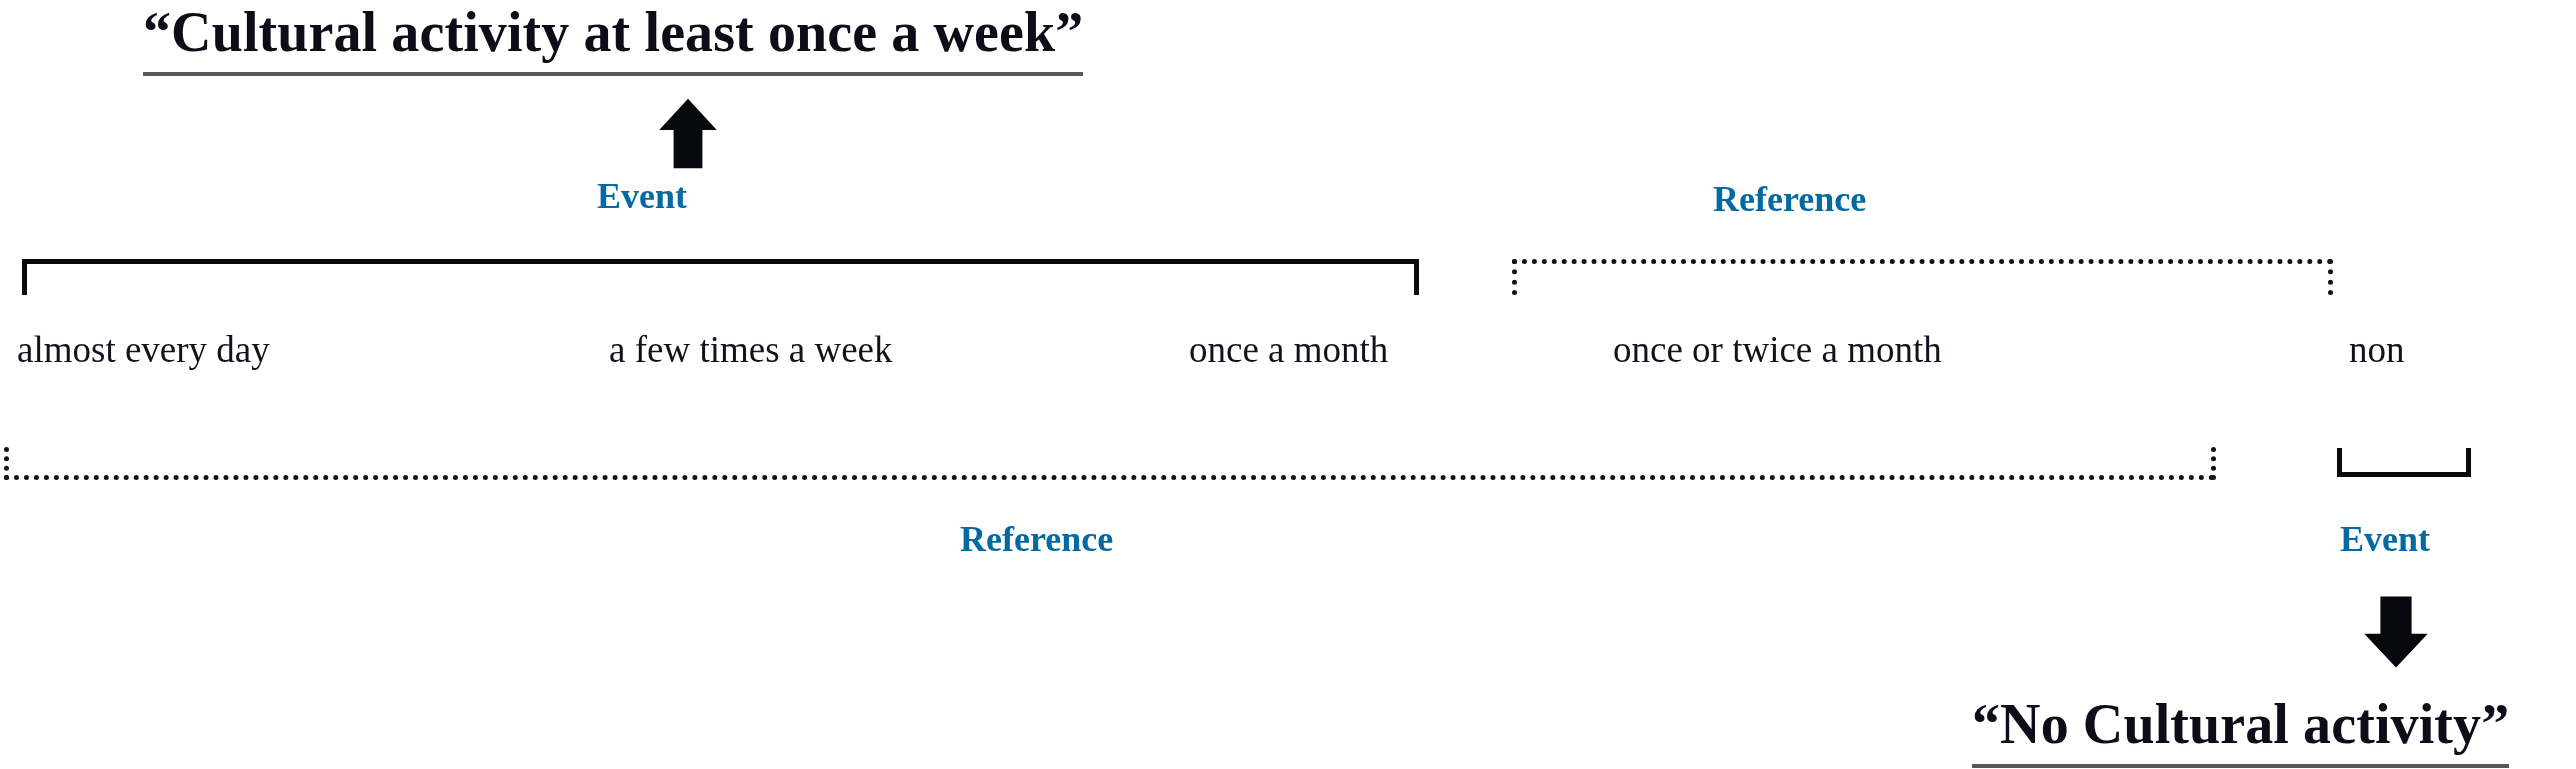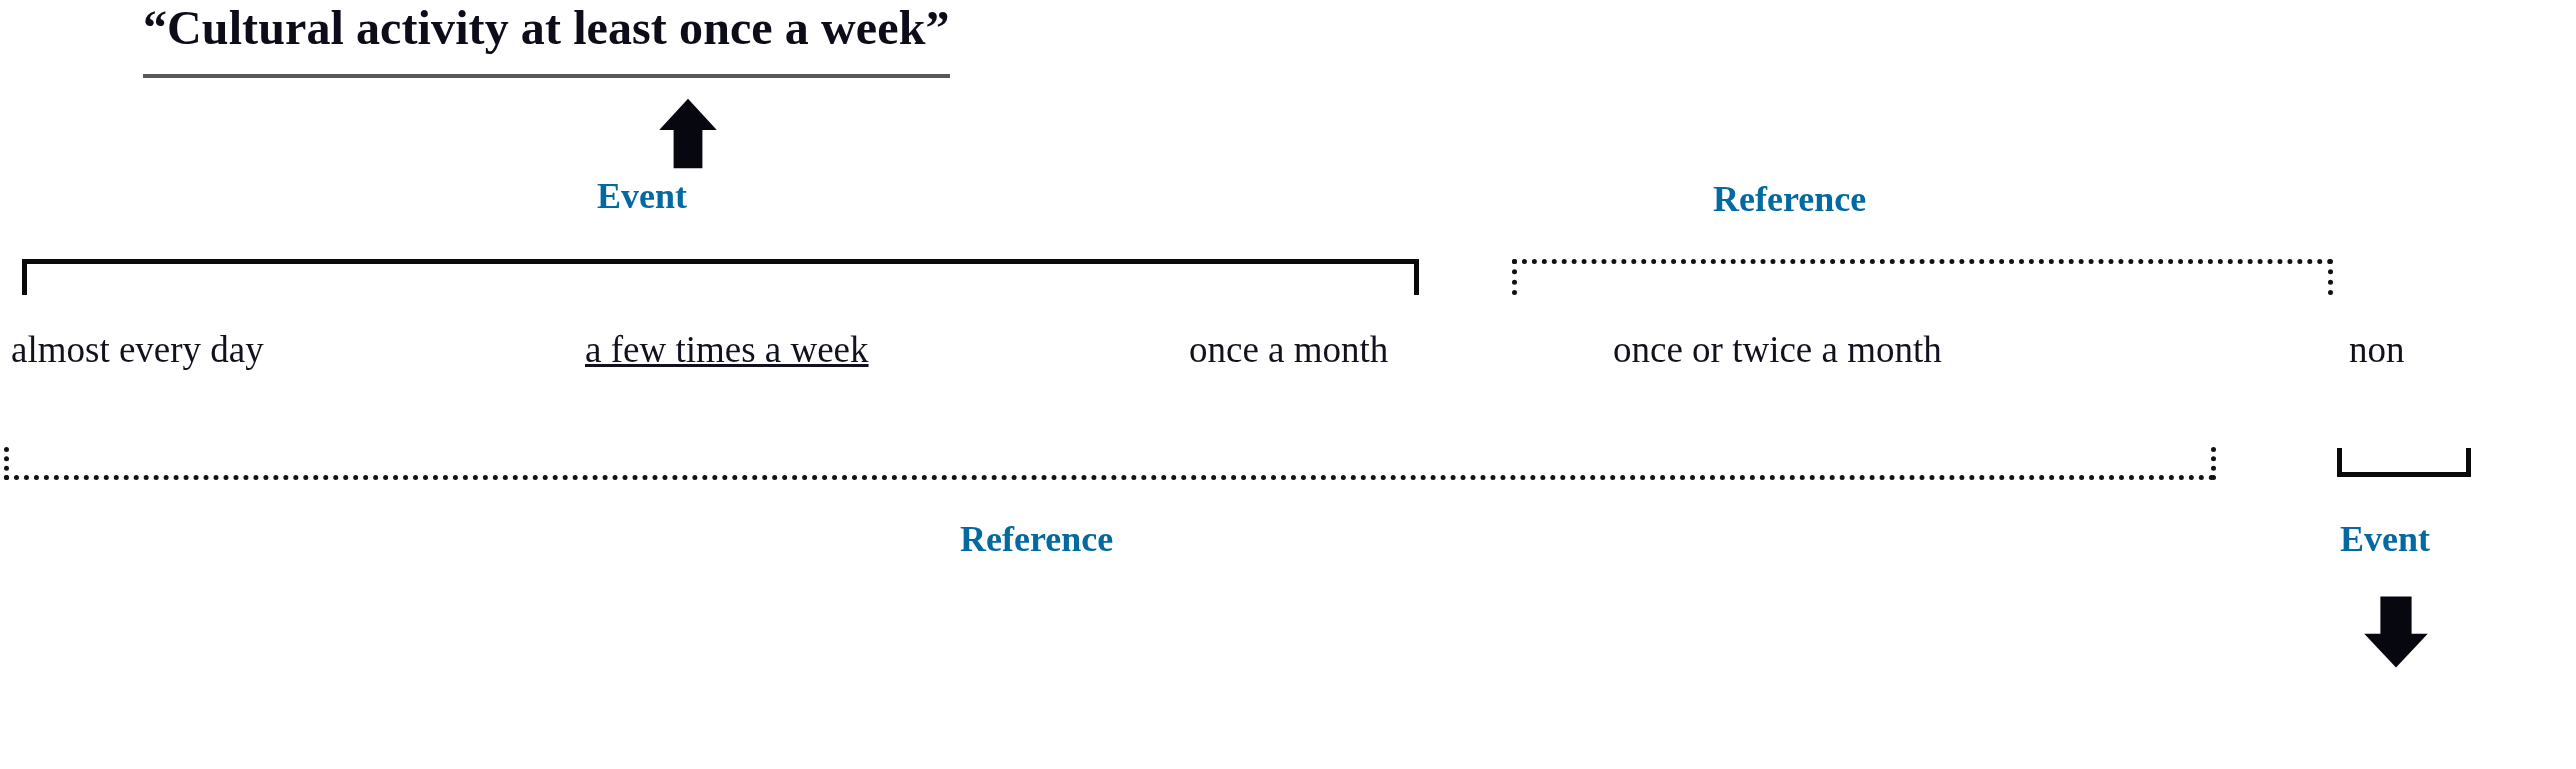--- a/index.html
+++ b/index.html
@@ -15,26 +15,26 @@
     width: 2576px;
     height: 769px;
     background: #ffffff;
     overflow: hidden;
   }
 
   
   .quoted-title {
     position: absolute;
     font-weight: bold;
-    font-size: 48px;
+    font-size: 56px;
     line-height: 1;
     color: #0d0d1a;
     white-space: nowrap;
     letter-spacing: 0.1px;
-    padding-bottom: 22px;
+    padding-bottom: 12px;
     border-bottom: 4.2px solid #595959;
   }
   .bracket-label {
     position: absolute;
     font-weight: bold;
     font-size: 36px;
     line-height: 1;
     color: #0369a1;
     white-space: nowrap;
   }
@@ -101,23 +101,23 @@
   </div>
 
   <div class="bracket-label" style="left:597px; top:178px;">Event</div>
 
   <div class="bracket-label" style="left:1713px; top:181px;">Reference</div>
 
   <div class="bracket-solid-down" style="left:22px; top:259px; width:1397px; height:36px;"></div>
 
   <div class="bracket-dotted-down" style="left:1512px; top:259px; width:821px; height:36px;"></div>
 
-  <div class="scale-label" style="left:11px; top:331px;">almost every day</div>
+  <div class="scale-label" style="left:17px; top:331px;">almost every day</div>
 
-  <div class="scale-label" style="left:585px; top:331px;text-decoration:underline;">a few times a week</div>
+  <div class="scale-label" style="left:609px; top:331px;">a few times a week</div>
 
   <div class="scale-label" style="left:1189px; top:331px;">once a month</div>
 
   <div class="scale-label" style="left:1613px; top:331px;">once or twice a month</div>
 
   <div class="scale-label" style="left:2349px; top:331px;">non</div>
 
   <div class="bracket-dotted-up" style="left:3.6px; top:447px; width:2212px; height:33px;"></div>
 
   <div class="bracket-solid-up" style="left:2337px; top:448px; width:134px; height:29px;"></div>
@@ -125,15 +125,16 @@
   <div class="bracket-label" style="left:960px; top:521px;">Reference</div>
 
   <div class="bracket-label" style="left:2340px; top:521px;">Event</div>
 
   <div class="arrow" style="left:2363px; top:595px; width:66px; height:74px;">
     <svg width="66" height="74" viewBox="0 0 110 122" aria-hidden="true">
       <polygon points="55,120 2,64 29,64 29,2 81,2 81,64 108,64" fill="#07070f"></polygon>
     </svg>
   </div>
 
+  <div class="quoted-title" style="left:1972px; top:696px;">“No Cultural activity”</div>
 
 </div>
 
 
 </body></html>

